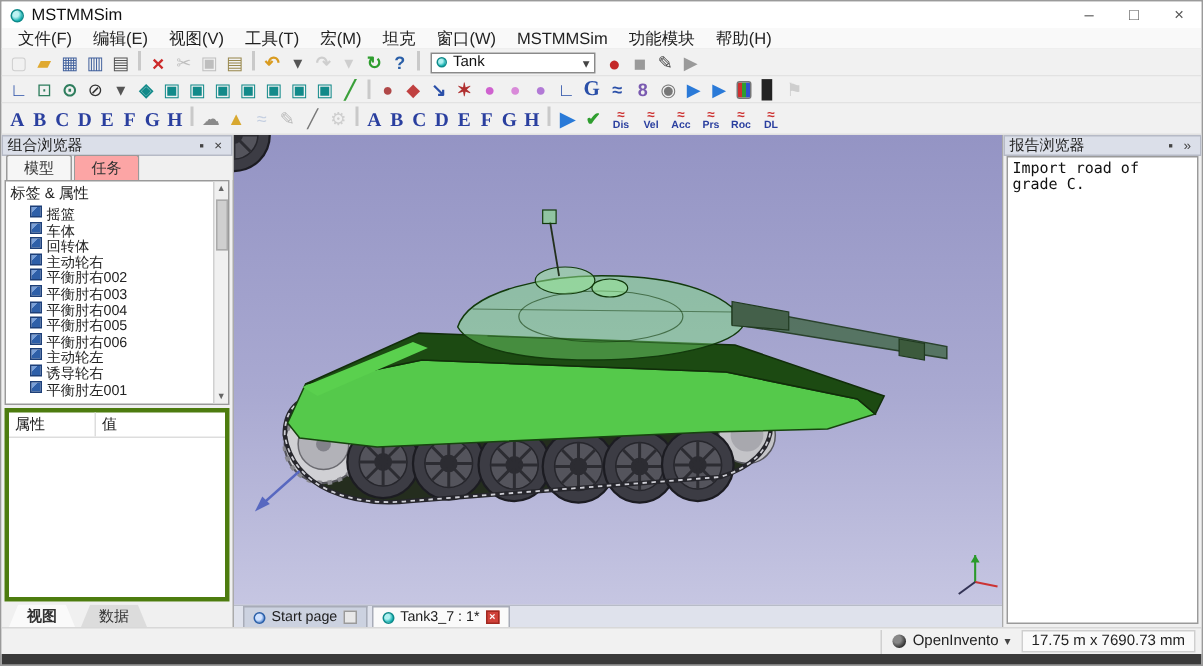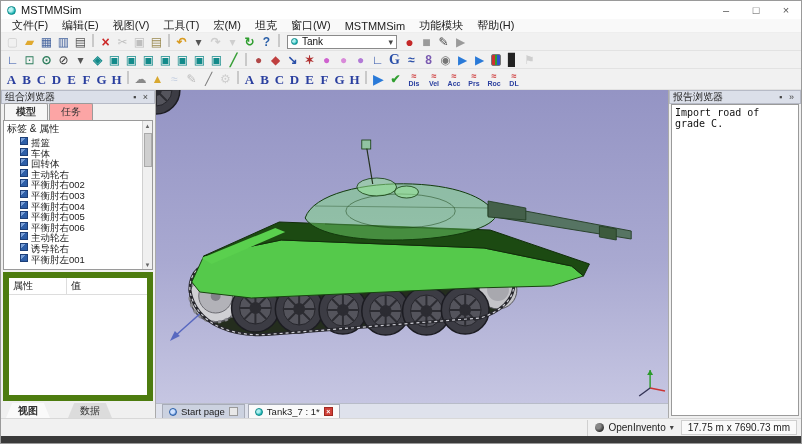--- a/index.html
+++ b/index.html
@@ -38,35 +38,35 @@
   .chartbtn .lbl { color: #2a3f9f; font-size: 7px; font-weight: bold; }
 
   
   .main { display: flex; height: 328px; background: #e9e9e9; }
   .left-panel { width: 155px; display: flex; flex-direction: column; background: #f0f0f0; border-right: 1px solid #aaa; }
   .panel-header { height: 14px; background: #dbdfe9; border: 1px solid #b6bac6; display: flex; align-items: center; padding: 0 3px; font-size: 10px; color: #222; }
   .panel-header .ph-title { flex: 1; }
   .ph-icon { width: 11px; text-align: center; color: #444; font-size: 9px; }
   .lp-tabs { height: 16px; display: flex; align-items: flex-end; padding-left: 3px; gap: 1px; background: #f0f0f0; }
   .lp-tab { padding: 1px 11px 1px; font-size: 10px; border: 1px solid #9a9a9a; border-bottom: none; border-radius: 2px 2px 0 0; background: #fca5a5; color: #333; }
-  .lp-tab.active { background: #f6f6f6; font-weight: bold; }
+  .lp-tab.active { background: #f6f6f6; font-weight: normal; }
   .tree-box { height: 150px; margin: 0 2px; background: #fff; border: 1px solid #9a9a9a; position: relative; overflow: hidden; }
   .tree-header { font-size: 10px; padding: 1px 3px; color: #222; }
   .tree-item { display: flex; align-items: flex-start; height: 10.6px; padding-left: 16px; gap: 3px; }
   .cube-icon { width: 8px; height: 8px; background: linear-gradient(135deg,#7aa0d8 0 35%,#2e5fa8 35%); border: 1px solid #1d3f78; flex: 0 0 auto; }
   .tree-label { font-size: 9.5px; white-space: nowrap; }
   .vscroll { position: absolute; right: 0; top: 0; bottom: 0; width: 10px; background: #f0f0f0; border-left: 1px solid #d0d0d0; font-size: 6px; color: #666; display: flex; flex-direction: column; align-items: center; }
   .vscroll .thumb { width: 8px; height: 34px; background: #cfcfcf; border: 1px solid #aaa; margin-top: 3px; }
   .vscroll .arr { height: 9px; display: flex; align-items: center; }
   .vscroll .arr.down { margin-top: auto; }
-  .prop-box { flex: 1; margin: 2px; background: #fff; border: 6px solid #4d7c0f; }
+  .prop-box { flex: 1; margin: 2px; background: #fff; border: 3px solid #4d7c0f; }
   .prop-head { display: flex; border-bottom: 1px solid #ddd; font-size: 10px; }
   .prop-col { padding: 1px 4px; }
   .prop-col.c1 { width: 58px; border-right: 1px solid #ddd; }
-  .vd-tabs { height: 15px; display: flex; padding-left: 5px; gap: 18px; align-items: center; }
+  .vd-tabs { height: 15px; display: flex; padding-left: 5px; gap: 4px; align-items: center; }
   .vd-tab { padding: 1px 12px 0; font-size: 10px; background: #dcdcdc; color: #333; clip-path: polygon(14% 0, 86% 0, 100% 100%, 0 100%); }
   .vd-tab.active { background: #fafafa; font-weight: bold; }
 
   
   .center { flex: 1; display: flex; flex-direction: column; border-right: 1px solid #aaa; }
   .viewport { flex: 1; position: relative; background: linear-gradient(180deg,#9494c4 0%, #a9a9d1 55%, #c6c6e2 100%); overflow: hidden; }
   .viewport svg { position: absolute; inset: 0; width: 100%; height: 100%; }
   .doc-tabs { height: 15px; background: #dfe2ec; display: flex; align-items: stretch; padding-left: 6px; gap: 3px; border-top: 1px solid #b8bcc8; }
   .doc-tab { display: flex; align-items: center; gap: 4px; padding: 0 6px; font-size: 9.5px; border: 1px solid #a8acb8; border-bottom: none; background: #ccd2e0; color: #222; }
   .doc-tab.active { background: #fafafa; }

